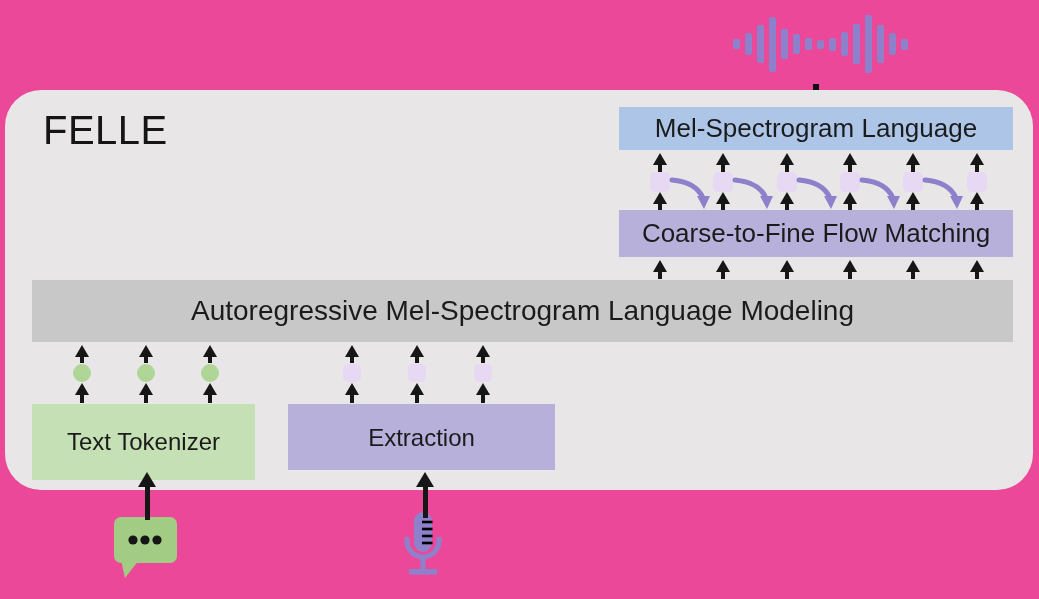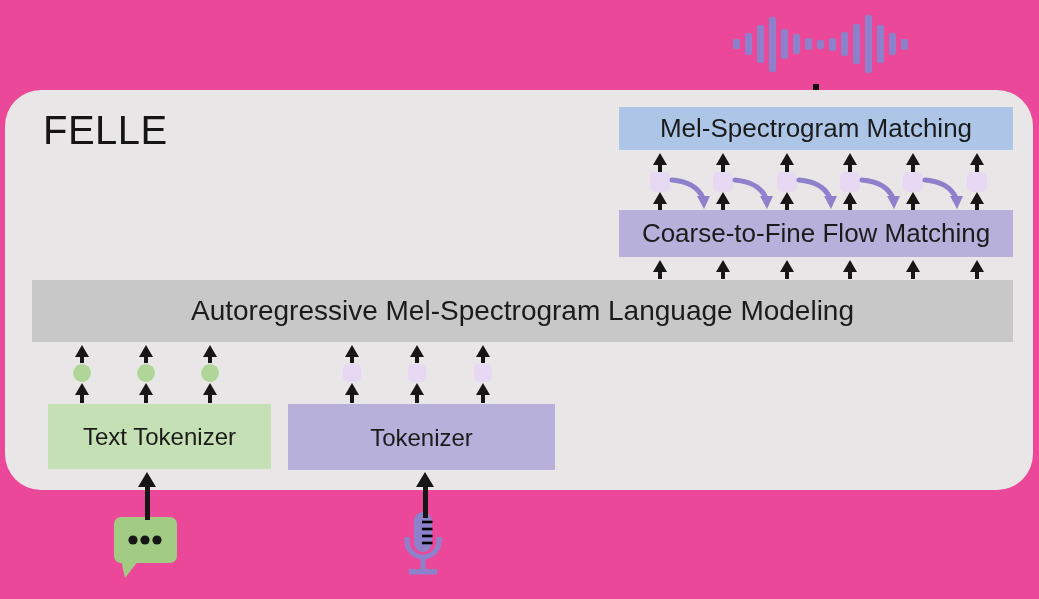--- a/index.html
+++ b/index.html
@@ -16,21 +16,21 @@
     position:absolute;left:38px;top:18px;font-size:40px;line-height:44px;
     color:#151515;letter-spacing:0.5px;
   }
   .block{
     position:absolute;display:flex;align-items:center;justify-content:center;
     text-align:center;color:#1b1b1b;
   }
   .blk-vocoder{left:614px;top:17px;width:394px;height:43px;background:#ADC6E8;font-size:26px;}
   .blk-flow{left:614px;top:120px;width:394px;height:47px;background:#B7B0DB;font-size:26px;}
   .blk-ar{left:27px;top:190px;width:981px;height:62px;background:#C9C8C8;font-size:28px;}
-  .blk-tok{left:27px;top:314px;width:223px;height:65px;background:#C5E0B4;font-size:24px;margin-left:16px;}
+  .blk-tok{left:27px;top:314px;width:223px;height:76px;background:#C5E0B4;font-size:24px;}
   .blk-mel{left:283px;top:314px;width:267px;height:66px;background:#B7B0DB;font-size:24px;line-height:31px;flex-direction:column;}
   
   .arrow{position:absolute;display:flex;flex-direction:column;align-items:center;}
   .arrow .hd{width:0;height:0;border-left:7px solid transparent;border-right:7px solid transparent;border-bottom:12px solid #161616;}
   .arrow .sh{width:4px;flex:1;background:#161616;}
   .arrow.lg .hd{border-left-width:9px;border-right-width:9px;border-bottom-width:15px;}
   .arrow.lg .sh{width:5px;}
   
   .tok{position:absolute;}
   .tok.circle{width:18px;height:18px;border-radius:50%;background:#AFD696;}
@@ -69,33 +69,33 @@
       <div class="wf-bar" style="height: 22px; background: rgb(142, 129, 203);"></div>
       <div class="wf-bar" style="height: 11px; background: rgb(142, 129, 203);"></div>
     </div>
 
   <div class="connector"></div>
 
   <div id="panel">
     <div class="title">FELLE</div>
 
     <div class="block blk-vocoder">
-      <span>Mel-Spectrogram Matching</span>
+      <span>Mel-Spectrogram Language</span>
     </div>
     <div class="block blk-flow">
       <span>Coarse-to-Fine Flow Matching</span>
     </div>
     <div class="block blk-ar">
       <span>Autoregressive Mel-Spectrogram Language Modeling</span>
     </div>
     <div class="block blk-tok">
       <span>Text Tokenizer</span>
     </div>
     <div class="block blk-mel">
-      <span>Tokenizer</span>
+      <span>Extraction</span>
     </div>
 
     <div class="arrow" style="left:648px;top:63px;height:19px;">
         <div class="hd"></div>
         <div class="sh"></div>
       </div>
     <div class="tok sq-lg" style="left:645px;top:82px;"></div>
     <div class="arrow" style="left:648px;top:102px;height:18px;">
         <div class="hd"></div>
         <div class="sh"></div>

